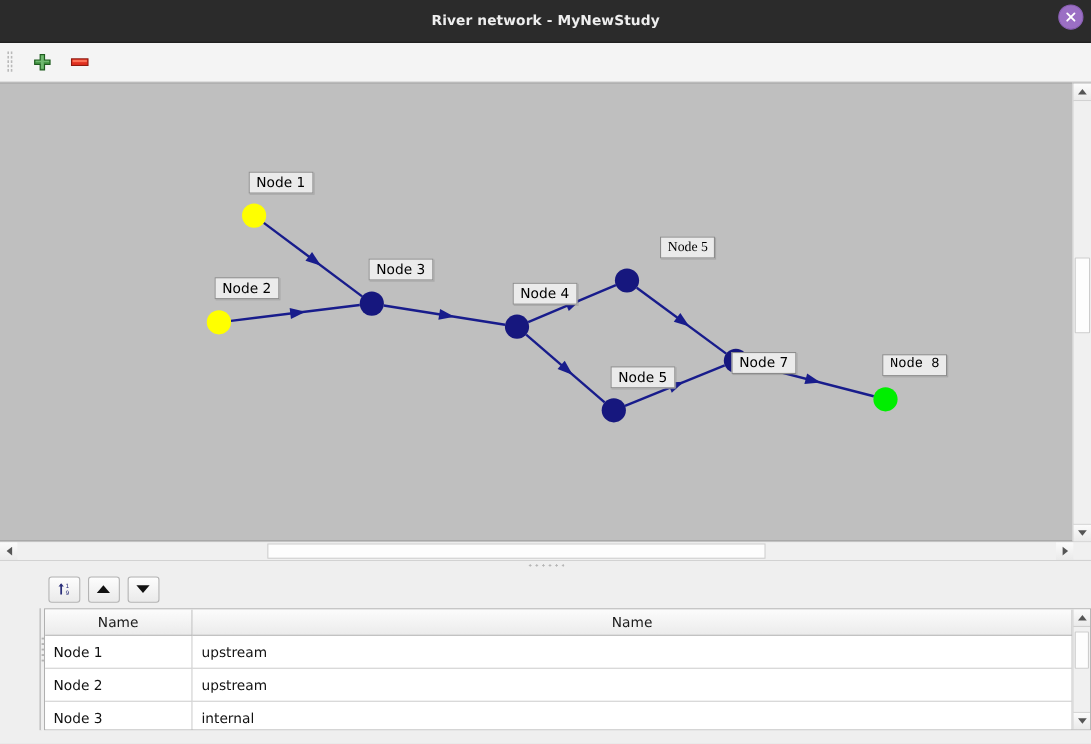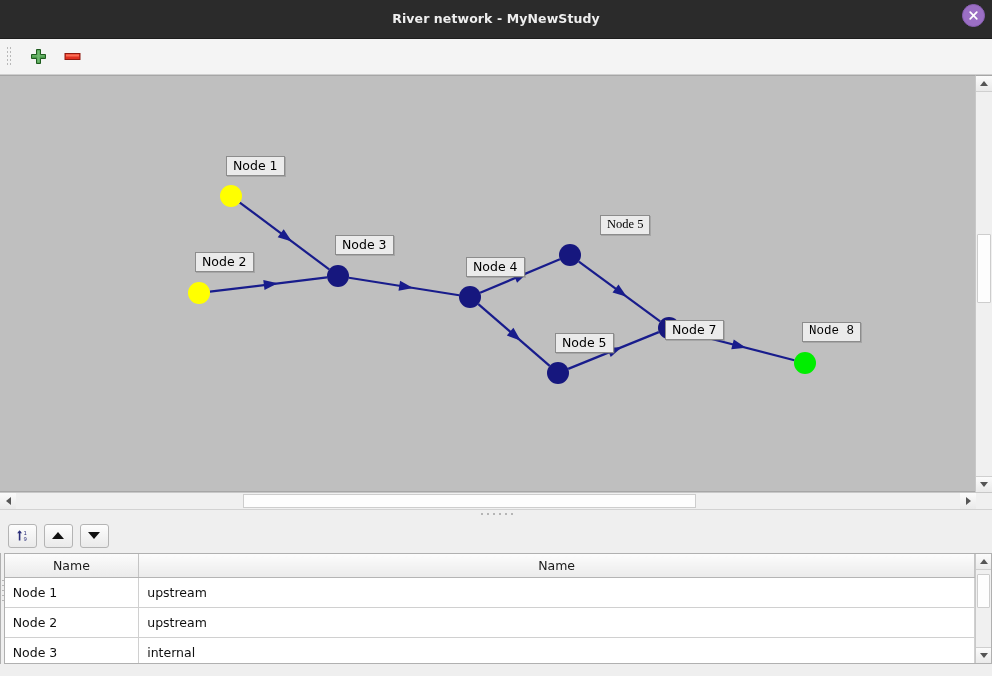--- a/index.html
+++ b/index.html
@@ -156,20 +156,21 @@
     background-image: radial-gradient(circle, #b5b5b5 1px, transparent 1px);
     background-size: 6px 4px;
   }
 
   
   .panels {
     flex: 1 1 auto;
     display: flex;
     background: #efefef;
     min-height: 0;
+    margin-left: 36px;
   }
   .panel { display: flex; flex-direction: column; min-width: 0; }
   .panel-left  { width: 710px; }
   .panel-divider {
     width: 4px;
     background: #efefef;
     display: flex; align-items: center; justify-content: center;
     cursor: col-resize;
   }
   .panel-divider-dots {

